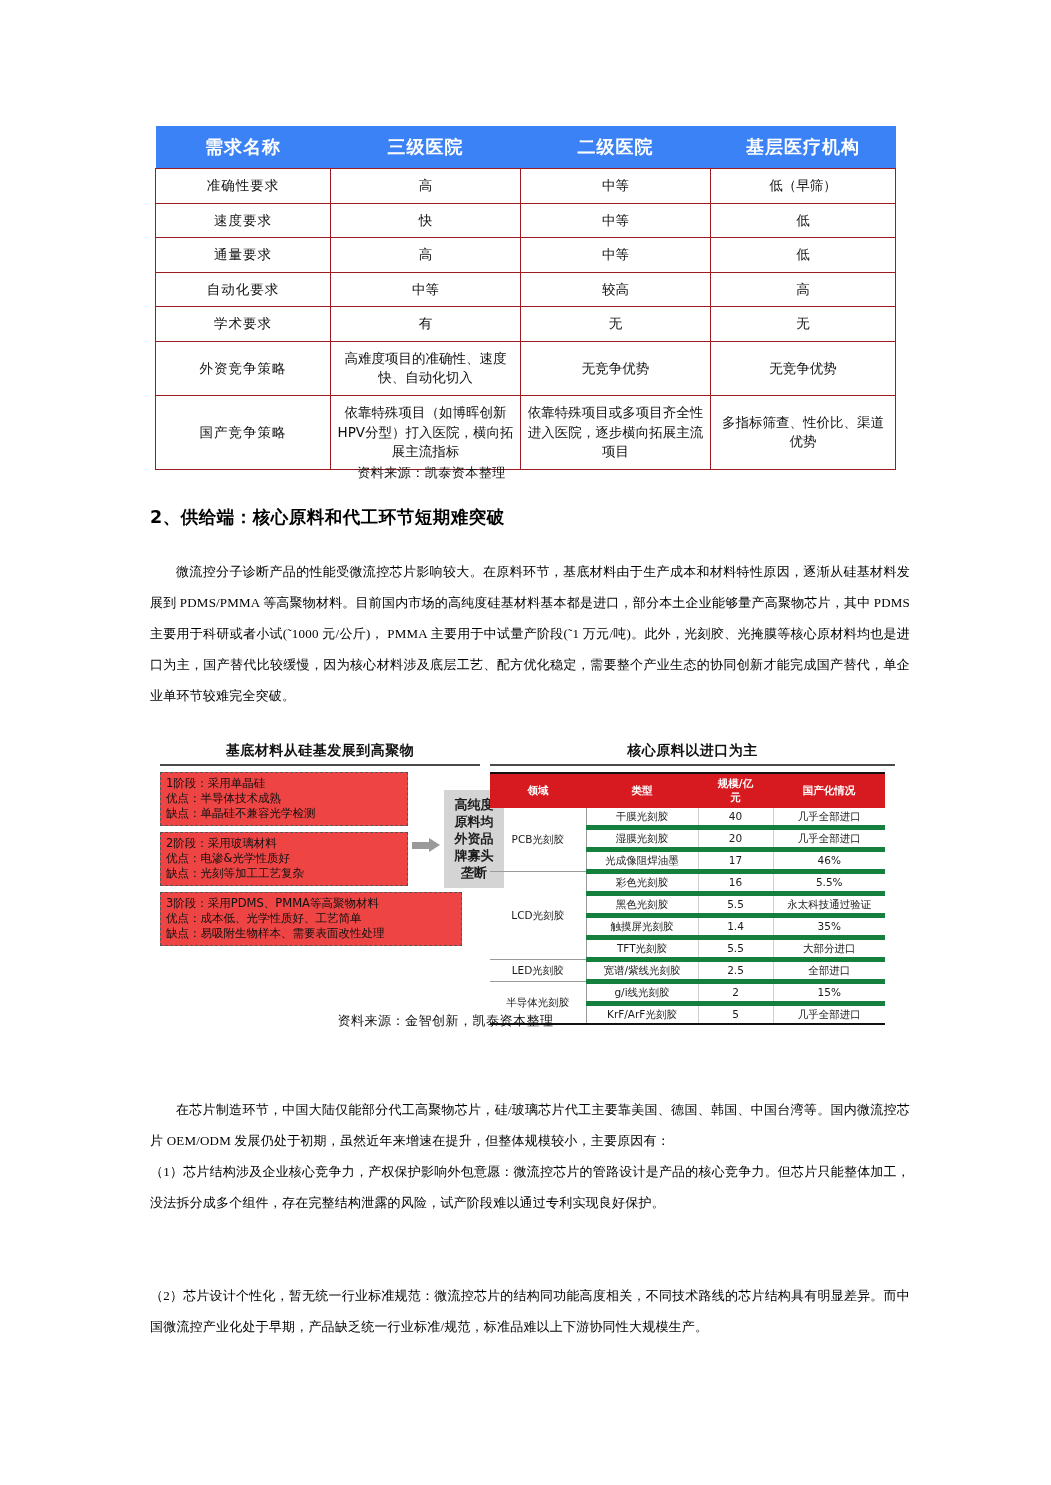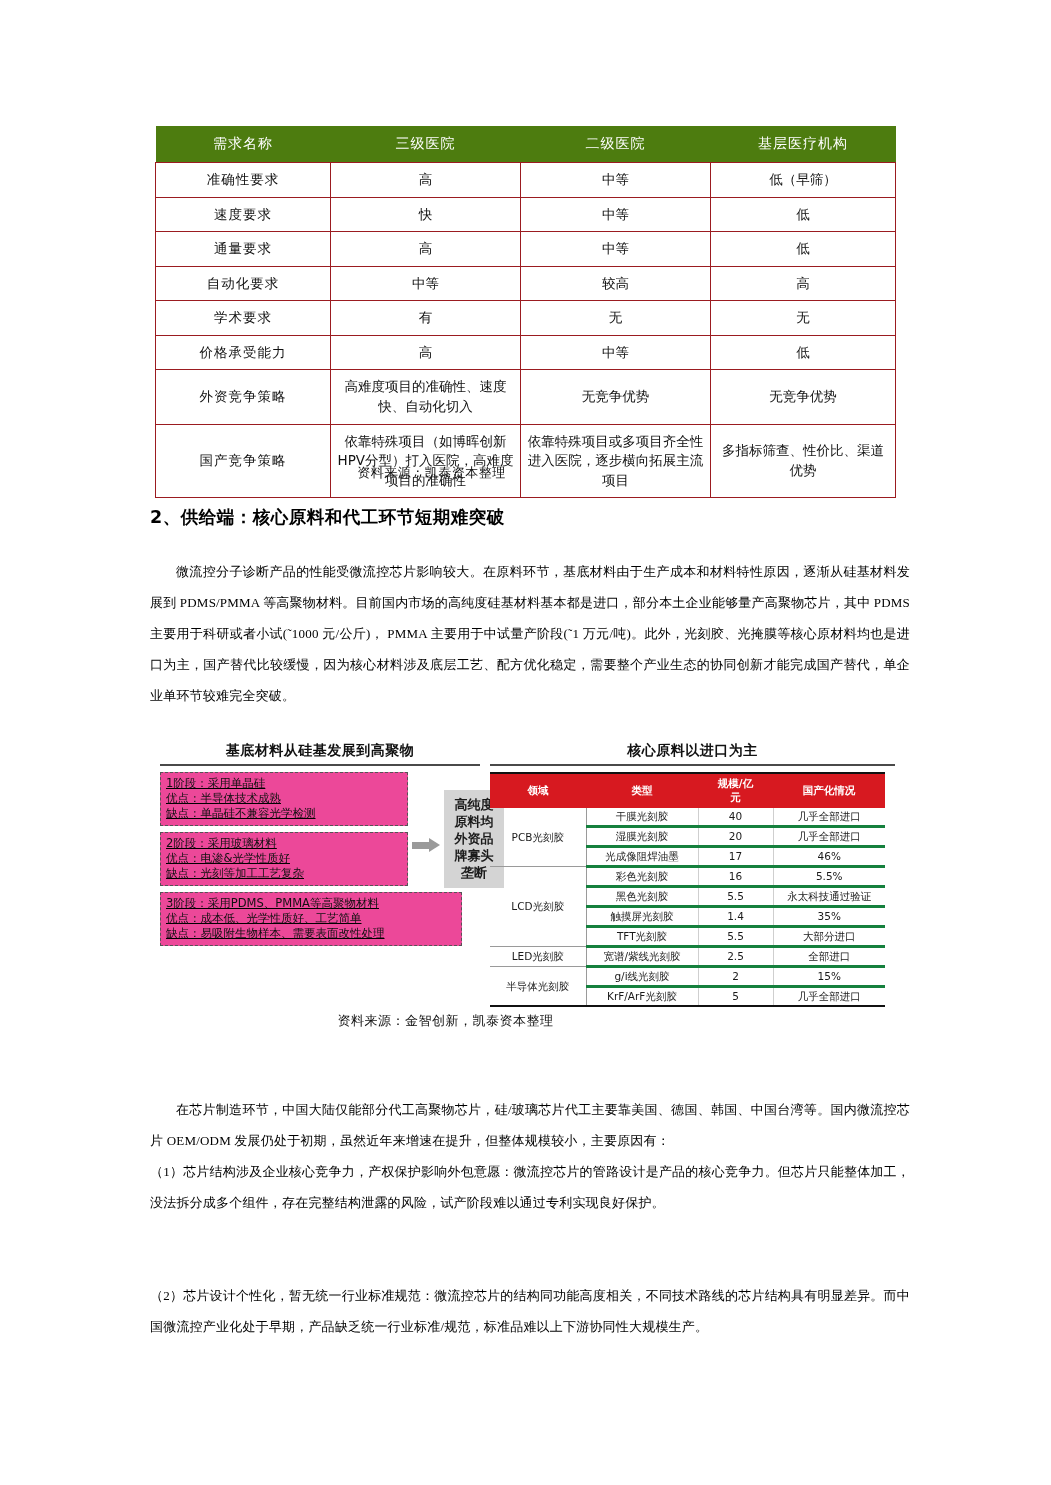--- a/index.html
+++ b/index.html
@@ -30,24 +30,24 @@
     top: 126px;
     width: 740px;
   }
   table.cmp {
     border-collapse: collapse;
     width: 740px;
     table-layout: fixed;
     font-family: "DejaVu Sans", "Liberation Sans", sans-serif;
   }
   table.cmp th {
-    background: #4d7c0f;
+    background: #3b82f6;
     color: #ffffff;
-    font-size: 14px;
-    font-weight: normal;
+    font-size: 18px;
+    font-weight: bold;
     padding: 9px 2px;
     text-align: center;
     letter-spacing: 1px;
     border: none;
   }
   table.cmp td {
     border: 1px solid #9B1B20;
     border-left: 1px solid #9B1B20;
     border-right: 1px solid #9B1B20;
     font-size: 13.5px;
@@ -124,22 +124,21 @@
     padding-bottom: 4px;
     color: #111;
   }
   .fig-rule { border-top: 2px solid #4a4a4a; margin-bottom: 6px; }
 
   .stage-list { position: relative; width: 248px; }
   .stage-box {
     border: 1px dashed #555;
     padding: 3px 5px 4px 5px;
     margin-bottom: 6px;
-    background: #ec4899;
-    text-decoration: underline;
+    background: #ef4444;
   }
   .stage-box .line {
     font-size: 11.5px;
     line-height: 15px;
     font-family: "DejaVu Sans", "Liberation Sans", sans-serif;
     white-space: nowrap;
     color: #111;
   }
   .stage-box.wide { width: 290px; margin-left: 0; }
 
@@ -198,21 +197,21 @@
     font-weight: bold;
     padding: 3px 18px;
     text-align: center;
     border: none;
   }
   table.mat td {
     font-size: 10.5px;
     padding: 2px 2px;
     text-align: center;
     color: #1a1a1a;
-    border-bottom: 3px solid #15803d;
+    border-bottom: 5px solid #15803d;
     line-height: 13px;
   }
   table.mat td.dom {
     border-right: 1px solid #9a9a9a;
     border-bottom: 1px solid #9a9a9a;
   }
   table.mat td.tp { border-right: 1px solid #cfcfcf; }
   table.mat td.sc { border-right: 1px solid #cfcfcf; }
   table.mat col.m1 { width: 96px; }
   table.mat col.m2 { width: 112px; }
@@ -266,34 +265,28 @@
           <td>较高</td>
           <td>高</td>
         </tr>
         <tr>
           <td class="rowhead">学术要求</td>
           <td>有</td>
           <td>无</td>
           <td>无</td>
         </tr>
         <tr>
-          <td class="rowhead">价格承受能力</td>
-          <td>高</td>
-          <td>中等</td>
-          <td>低</td>
-        </tr>
-        <tr>
           <td class="rowhead">外资竞争策略</td>
           <td>高难度项目的准确性、速度快、自动化切入</td>
           <td>无竞争优势</td>
           <td>无竞争优势</td>
         </tr>
         <tr>
           <td class="rowhead">国产竞争策略</td>
-          <td>依靠特殊项目（如博晖创新HPV分型）打入医院，高难度项目的准确性</td>
+          <td>依靠特殊项目（如博晖创新HPV分型）打入医院，横向拓展主流指标</td>
           <td>依靠特殊项目或多项目齐全性进入医院，逐步横向拓展主流项目</td>
           <td>多指标筛查、性价比、渠道优势</td>
         </tr>
       </tbody>
     </table>
   </div>
 
   <div class="src-note" id="src1">资料来源：凯泰资本整理</div>
 
   <div class="sec-heading">2、供给端：核心原料和代工环节短期难突破</div>

